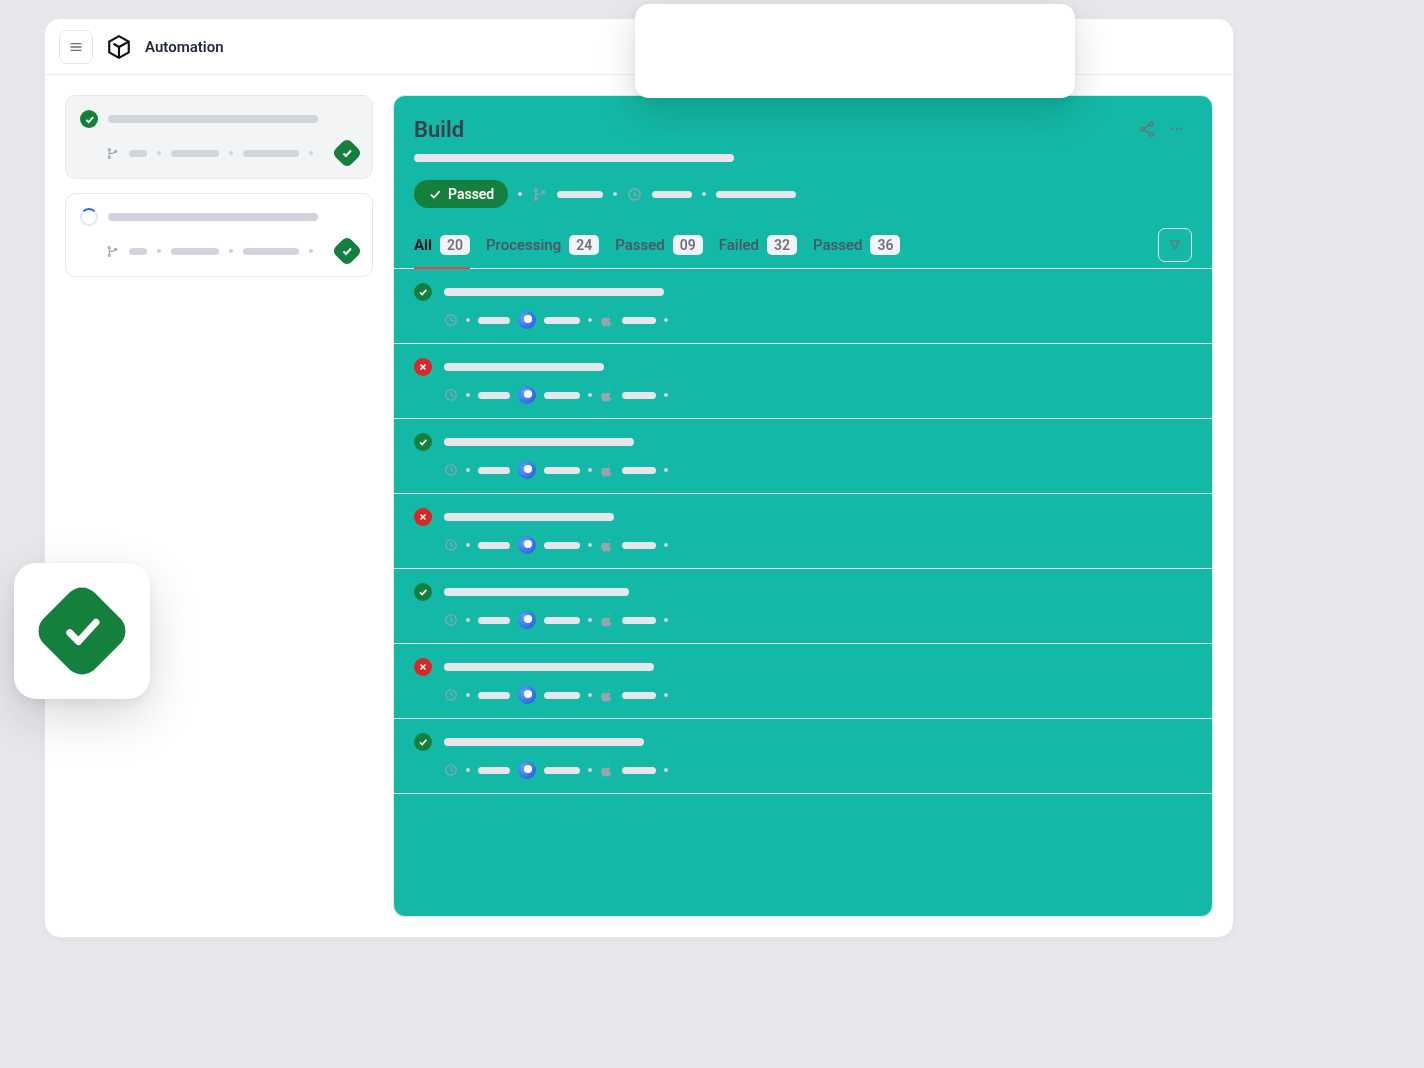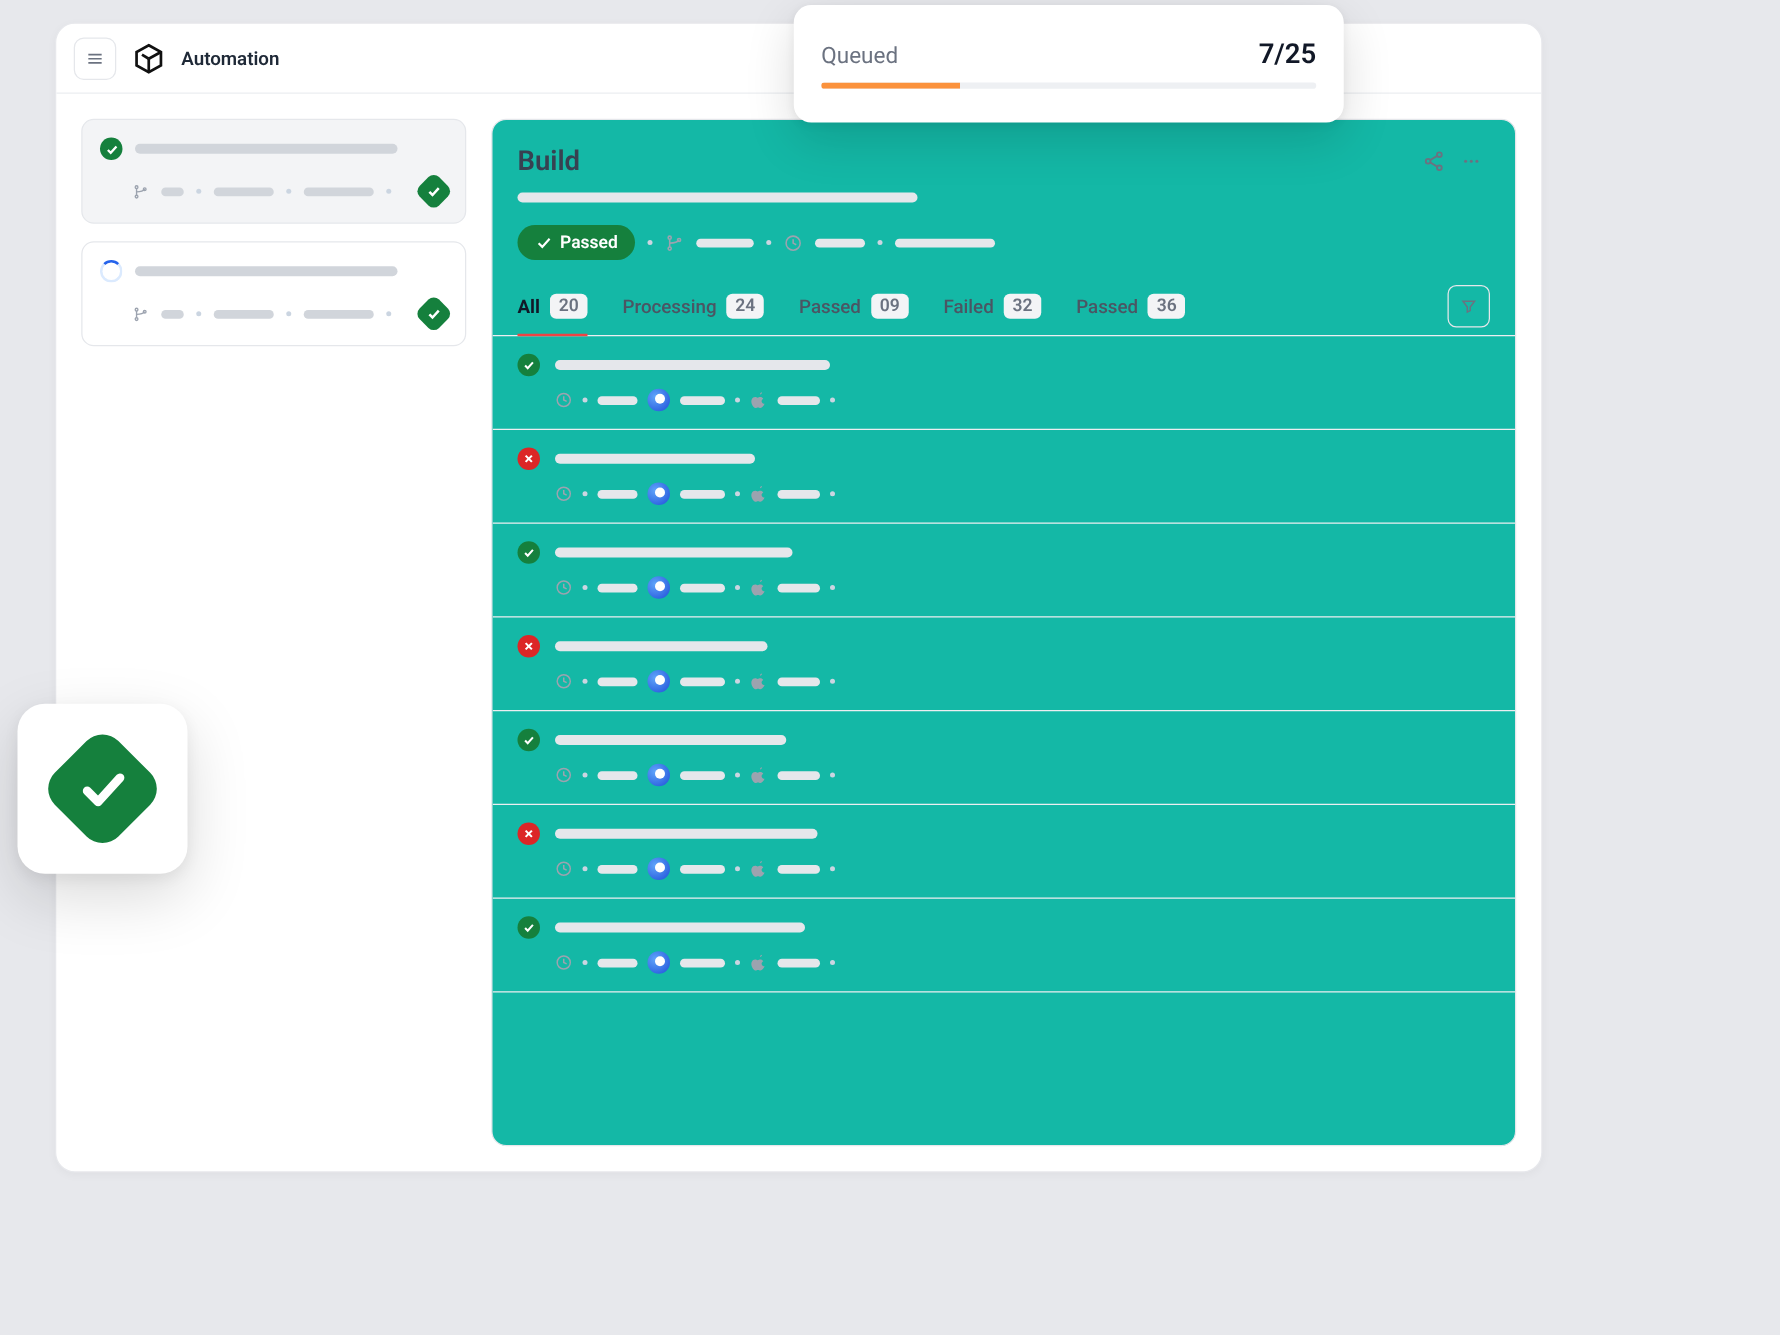--- a/index.html
+++ b/index.html
@@ -149,21 +149,21 @@
     display: flex; align-items: center; gap: 6px;
     font-weight: 600; font-size: 14px;
   }
   .meta-skel { height: 7px; border-radius: 4px; background: #e5e7eb; }
 
   
   .tabs-row {
     display: flex; align-items: center;
     padding: 0 20px;
     border-bottom: 1px solid #eceef1;
-    gap: 28px;
+    gap: 16px;
   }
   .tab {
     display: flex; align-items: center; gap: 8px;
     padding: 12px 0;
     cursor: pointer;
     color: #4b5563;
     font-weight: 500;
     font-size: 15px;
     border-bottom: 2px solid transparent;
     margin-bottom: -1px;
@@ -605,29 +605,20 @@
                 <span class="skel dot"></span>
               </div>
             </div>
           </div>
       </div>
     </div>
   </div>
 </div>
 
 <div class="stats-card">
-  <div class="stat">
-    <div class="stat-top">
-      <span class="stat-label">Queued</span>
-      <span class="stat-value">7/25</span>
-    </div>
-    <div class="stat-bar">
-        <div class="stat-bar-fill orange"></div>
-      </div>
-  </div>
 </div>
 
 <div class="big-check-card">
   <div class="big-check">
     <svg width="42" height="42" viewBox="0 0 24 24" fill="none" stroke="#fff" stroke-width="4" stroke-linecap="round" stroke-linejoin="round">
         <polyline points="5 13 10 18 20 7"></polyline>
       </svg>
   </div>
 </div>
 

